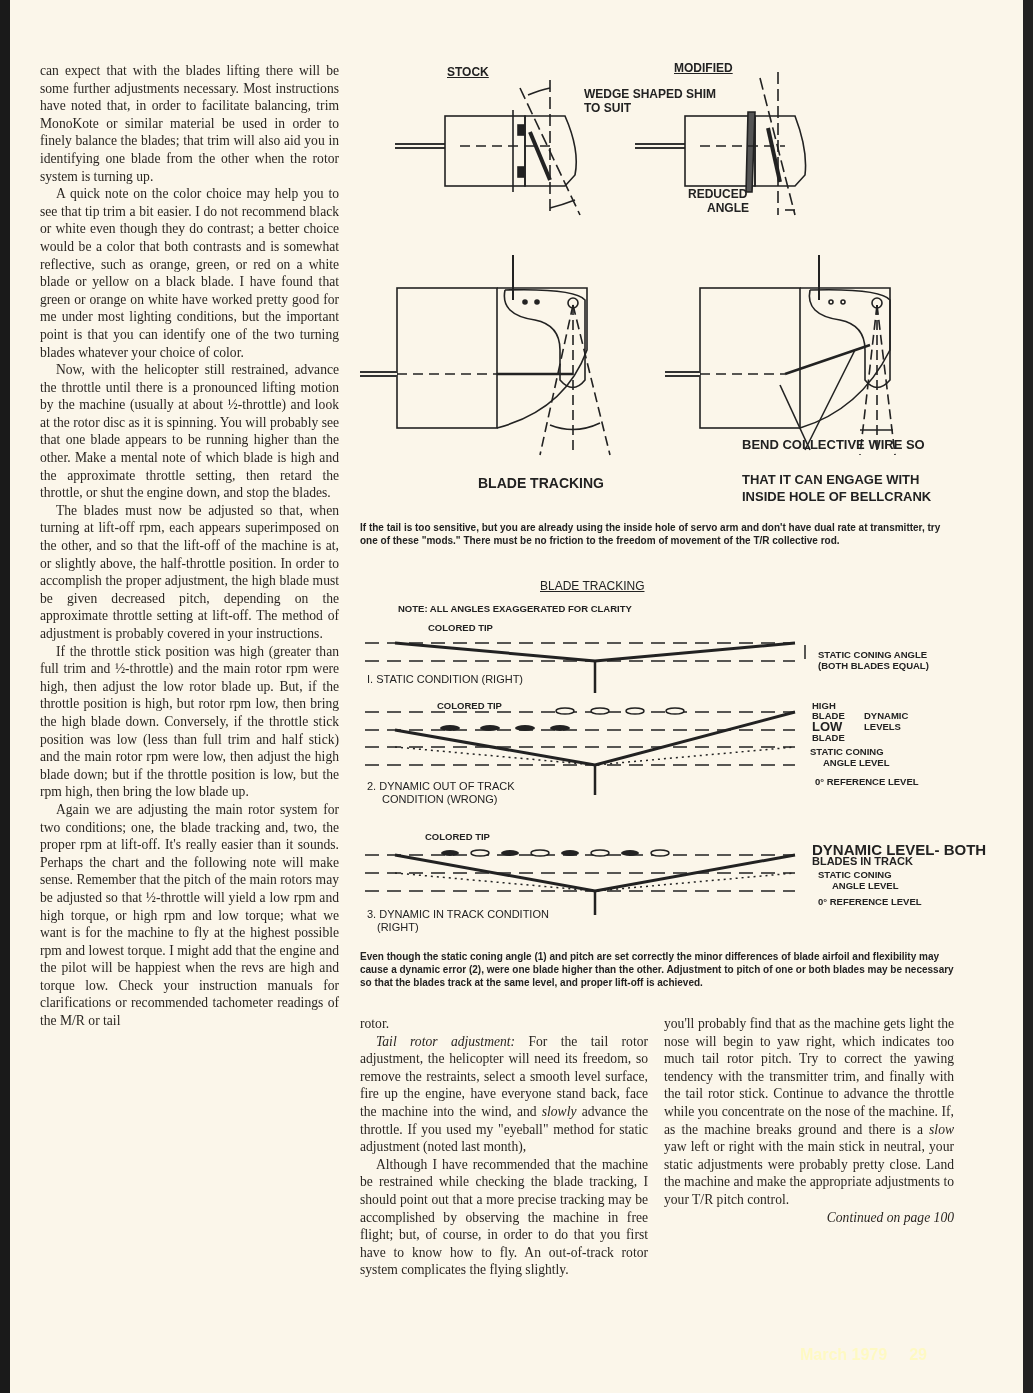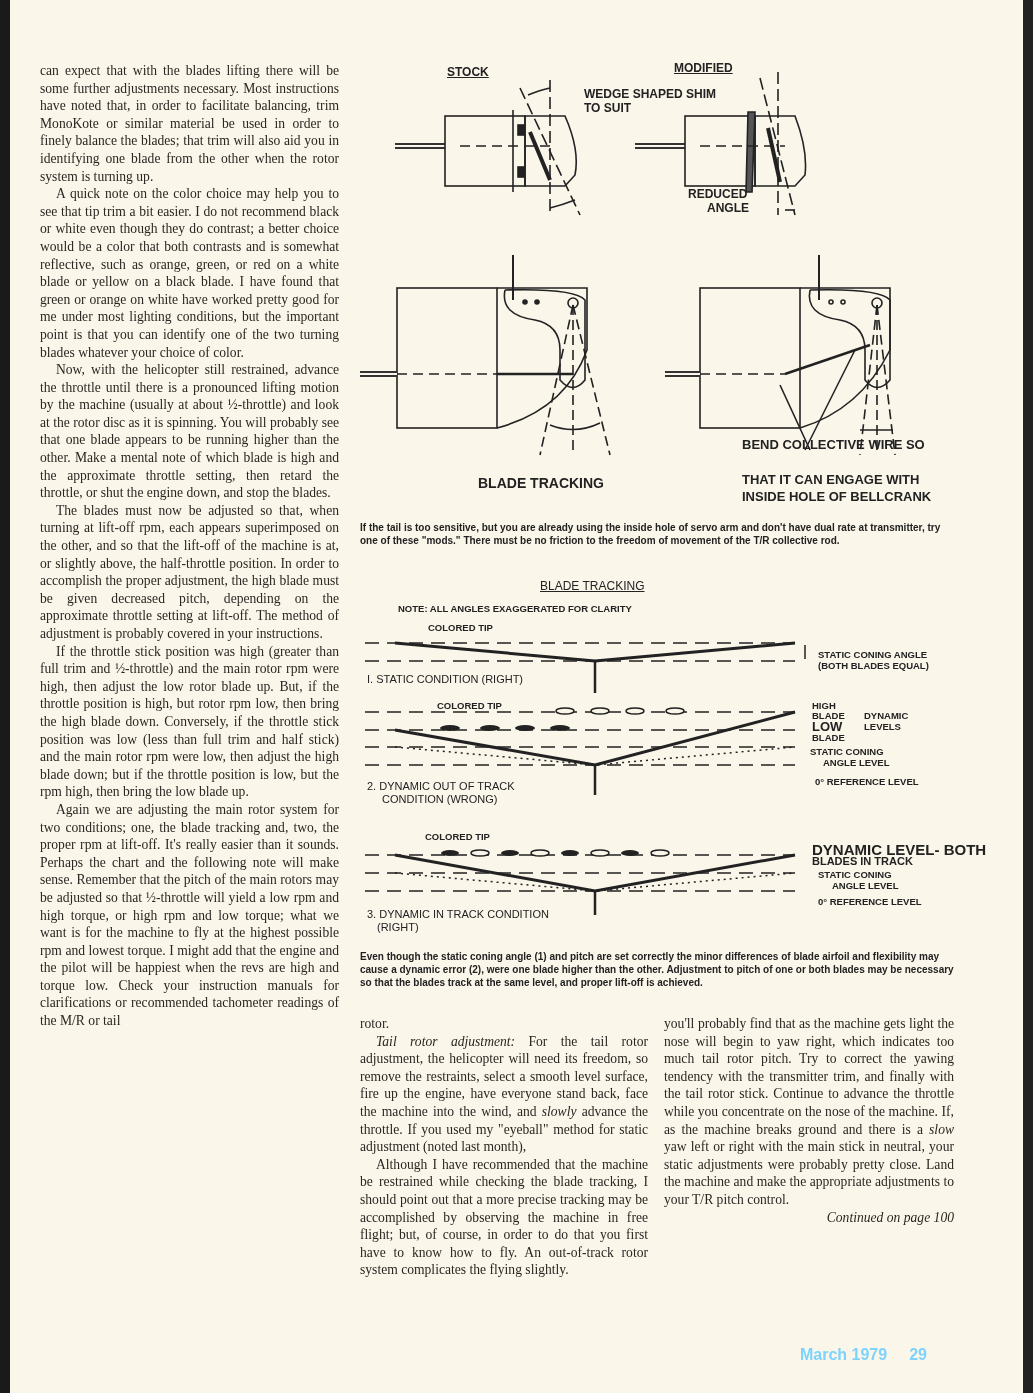--- a/index.html
+++ b/index.html
@@ -10,21 +10,21 @@
   .col p{margin:0;text-indent:16px;}
   .col p.noindent{text-indent:0;}
   .col1{left:40px;top:62px;width:299px;}
   .col2{left:360px;top:1015px;width:288px;}
   .col3{left:664px;top:1015px;width:290px;}
   .cont{font-style:italic;text-align:right;}
   .cap{position:absolute;left:360px;font-family:"Liberation Sans","DejaVu Sans",sans-serif;font-weight:bold;font-size:10px;line-height:13px;color:#222;text-align:left;width:600px;}
   .lbl{position:absolute;font-family:"Liberation Sans","DejaVu Sans",sans-serif;color:#222;font-size:11px;line-height:12px;white-space:nowrap;}
   .lbl.b{font-weight:bold;}
   .lbl.u{text-decoration:underline;}
-  .footer{position:absolute;left:800px;top:1346px;font-family:"Liberation Sans","DejaVu Sans",sans-serif;font-weight:bold;font-size:16px;color:#7dd3fc;}
+  .footer{position:absolute;left:800px;top:1346px;font-family:"Liberation Sans","DejaVu Sans",sans-serif;font-weight:bold;font-size:16px;color:#fef9c3;}
   .footer span{margin-right:22px;}
   svg{position:absolute;}
 </style>
 </head>
 <body>
 
 <div class="page"></div>
 <div class="edge-right"></div>
 
 <div class="col col1">

